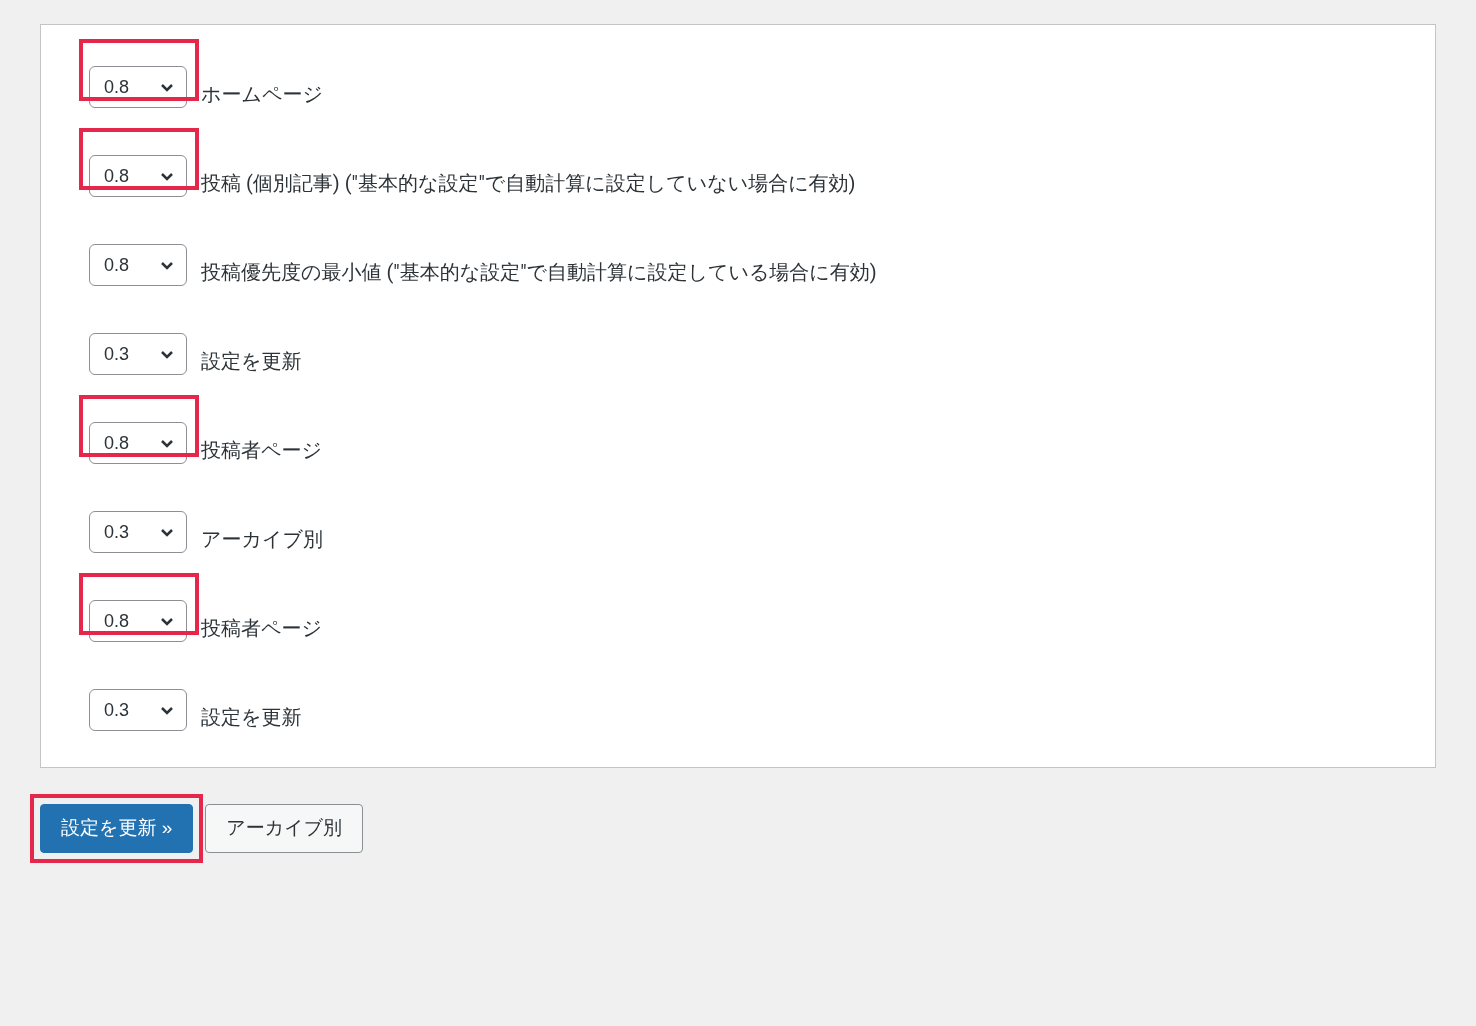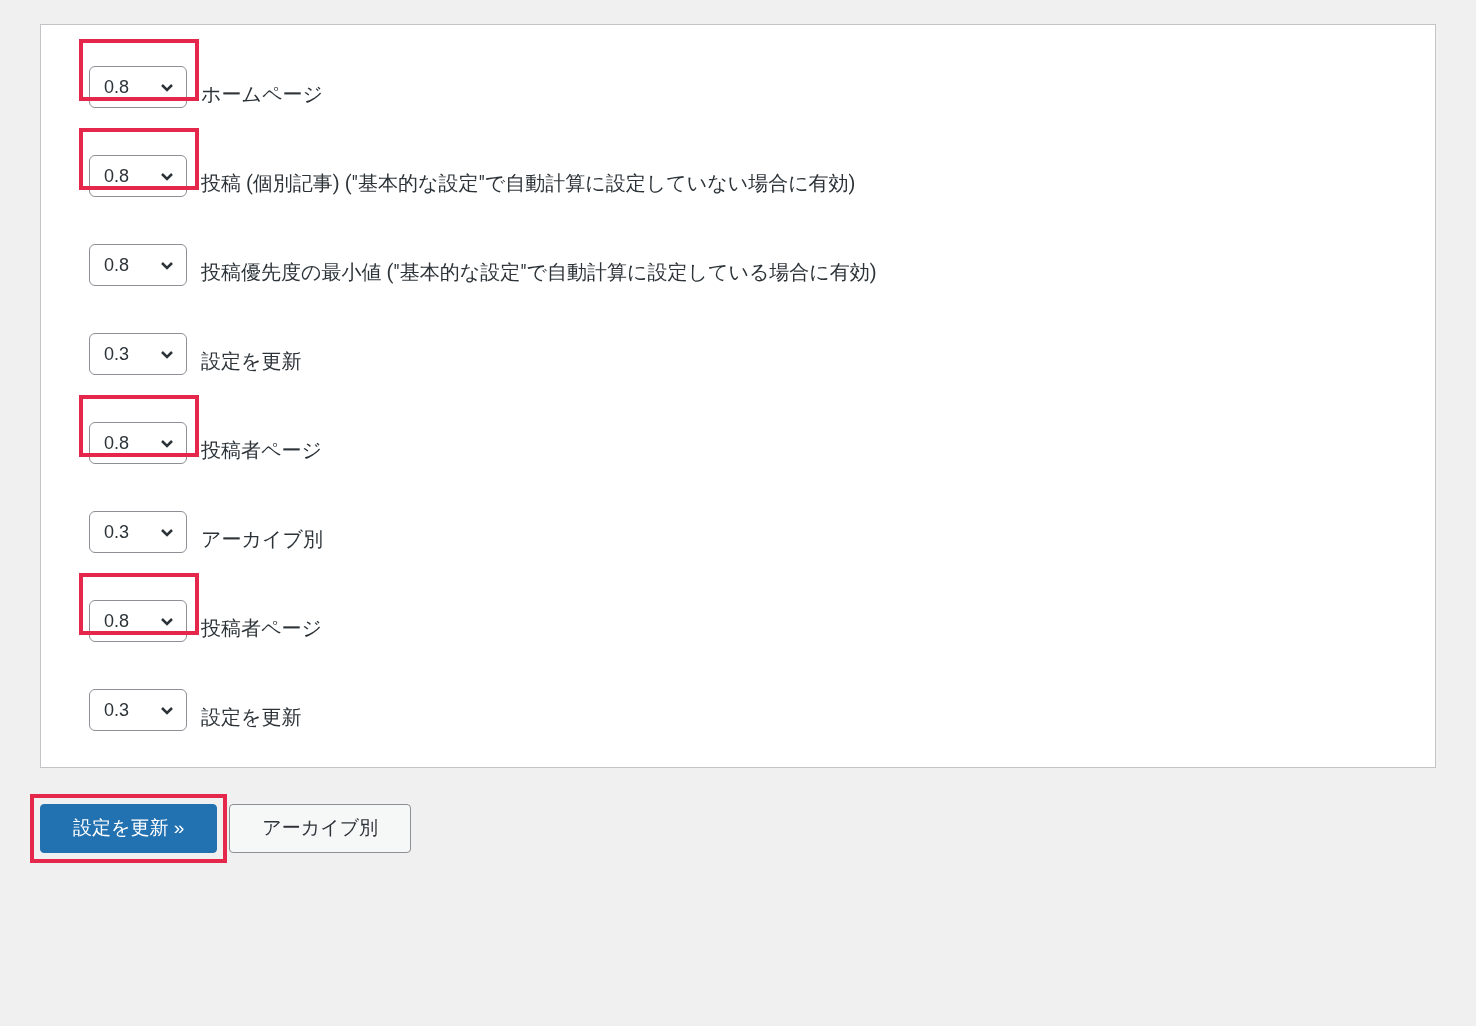--- a/index.html
+++ b/index.html
@@ -105,21 +105,21 @@
       top: -10px;
       right: -10px;
       bottom: -10px;
       border: 4px solid #e6274c;
       pointer-events: none;
       z-index: 1;
     }
     .btn {
       display: inline-block;
       font-size: 19px;
-      padding: 10px 32px;
+      padding: 10px 20px;
       border-radius: 4px;
       cursor: pointer;
       line-height: 1.4;
       border: 1px solid transparent;
     }
     .btn-primary {
       background: #2271b1;
       color: #ffffff;
       border-color: #2271b1;
     }

